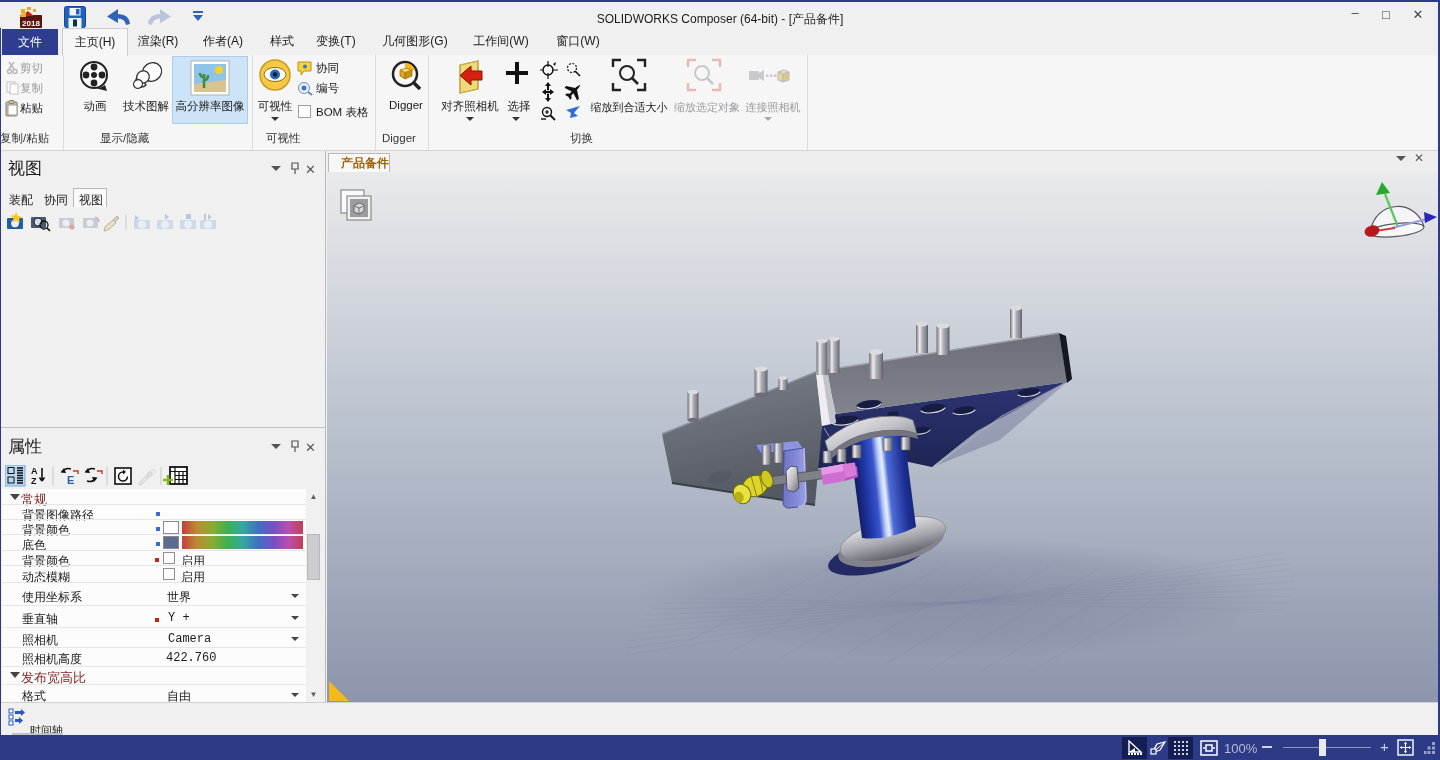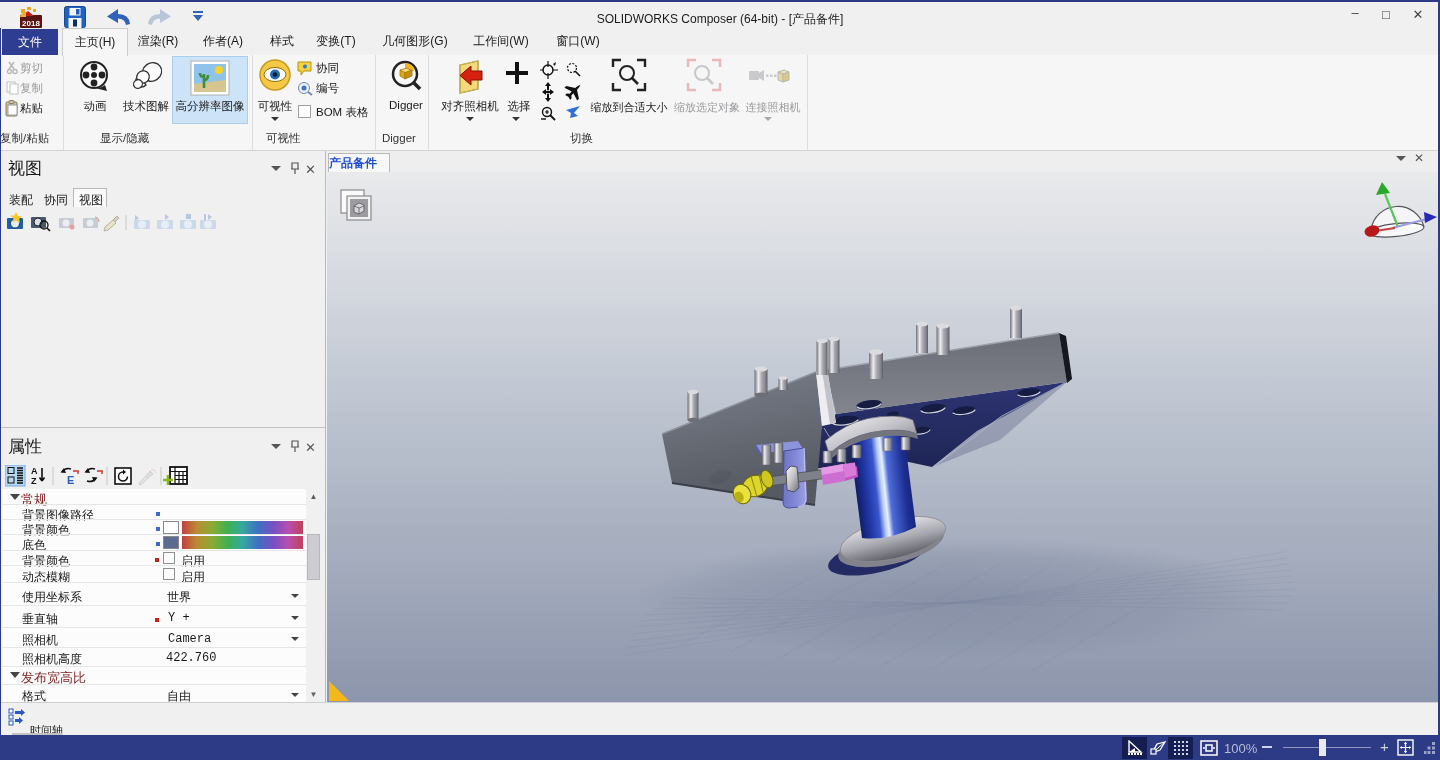--- a/index.html
+++ b/index.html
@@ -30,21 +30,21 @@
 .phicons{color:#555;font-size:12px}
 .ltab{font-size:12px;color:#1a1a1a}
 .pmono{font-family:"Liberation Mono",monospace;font-size:12px}
 .pcat{color:#7f1d1d;font-weight:normal;font-size:13px}
 
 #timeline{left:0;top:702px;width:1440px;height:33px;background:#f0f0f0;border-top:1px solid #d0d0d2}
 
 #statusbar{left:0;top:735px;width:1440px;height:25px;background:#2d3a86}
 
 #docrow{left:327px;top:151px;width:1113px;height:21px;background:#eeeeef}
-#doctab{left:1px;top:2px;width:62px;height:19px;background:#f8f8f9;border:1px solid #b9b9bd;border-bottom:none;color:#1d4ed8;font-weight:bold;font-size:12px;text-align:left;line-height:18px}
+#doctab{left:1px;top:2px;width:62px;height:19px;background:#f8f8f9;border:1px solid #b9b9bd;border-bottom:none;color:#a16207;font-weight:bold;font-size:12px;text-align:right;line-height:18px}
 #viewport{left:327px;top:172px;width:1111px;height:530px;background:linear-gradient(180deg,#e9eaec 0%,#bdc4d0 45%,#8c95ab 100%)}
 #rightline{left:1438px;top:0;width:2px;height:760px;background:#2c3a87}
 #leftline{left:0;top:28px;width:1px;height:732px;background:#2c3a87}
 svg text{font-family:"Liberation Sans",sans-serif}
 </style>
 </head>
 <body>
 <div class="abs" id="topline"></div>
 <div class="abs" id="titlebar">
   <div class="abs" id="title">SOLIDWORKS Composer (64-bit) - [产品备件]</div>

